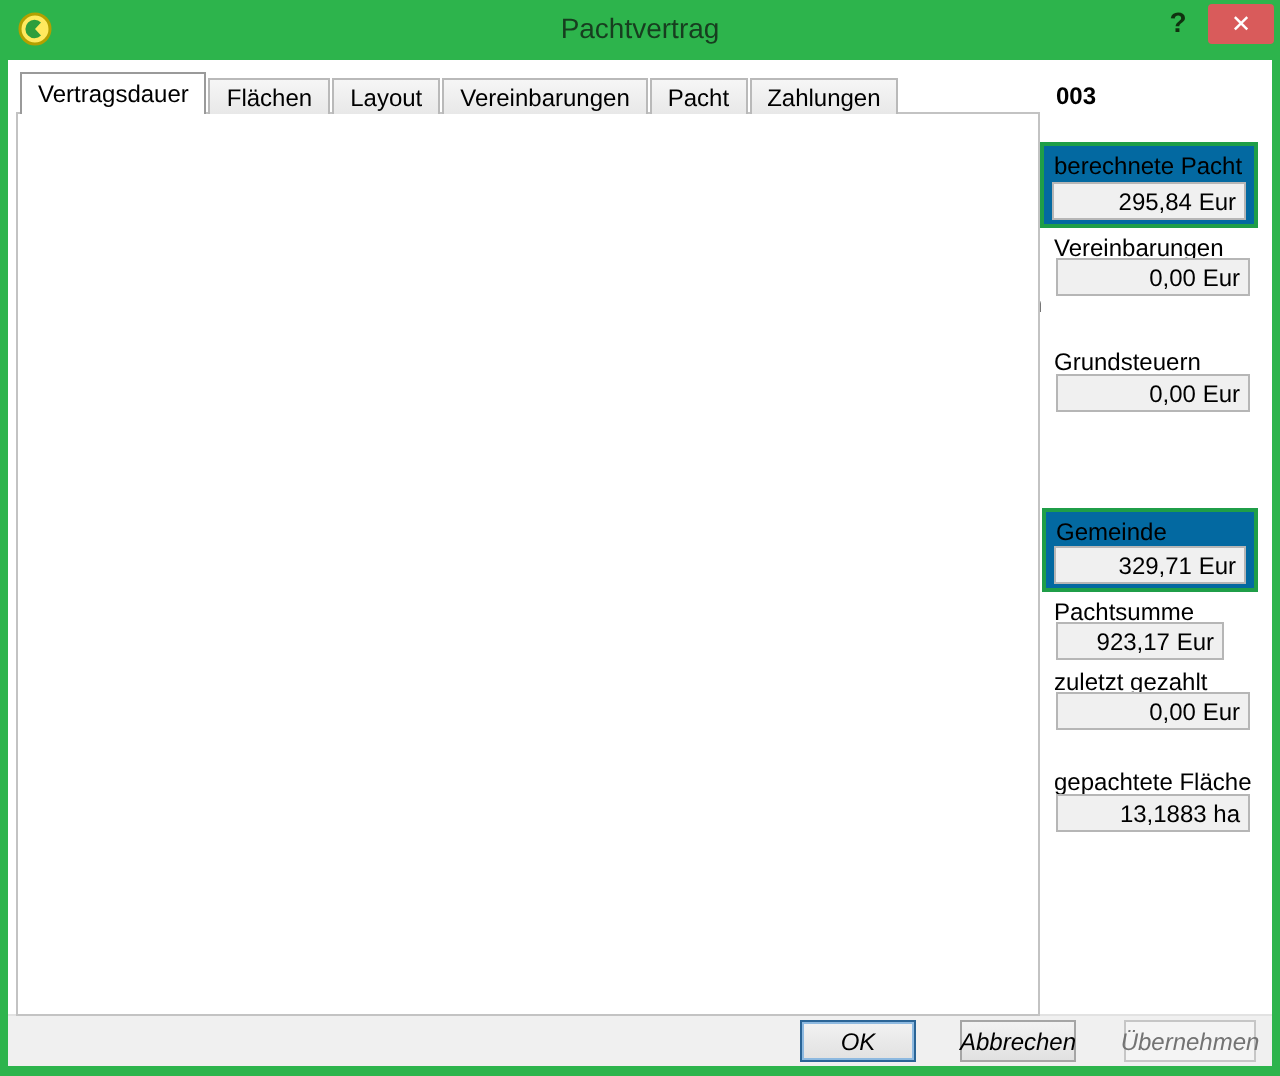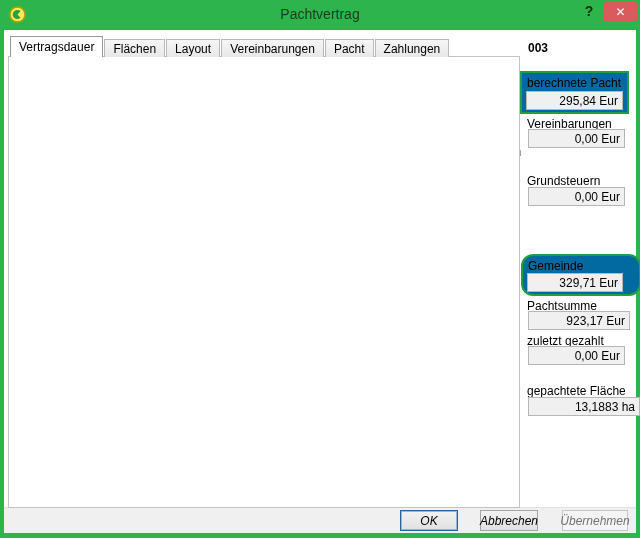--- a/index.html
+++ b/index.html
@@ -271,30 +271,30 @@
 
     <div class="greenbox" style="left:516px;top:41px;width:109px;height:43px;">
       <div class="lbl" style="left:5px;top:4px;">berechnete Pacht</div>
       <div class="sumfield" style="left:4px;top:18px;width:97px;">295,84 Eur</div>
     </div>
     <div class="lbl" style="left:523px;top:88px;">Vereinbarungen</div>
     <div class="sumfield" style="left:524px;top:99px;width:97px;">0,00 Eur</div>
     <div class="lbl" style="left:523px;top:145px;">Grundsteuern</div>
     <div class="sumfield" style="left:524px;top:157px;width:97px;">0,00 Eur</div>
 
-    <div class="greenbox" style="left:517px;top:224px;width:120px;height:42px;border-radius:12px;">
+    <div class="greenbox" style="left:517px;top:224px;width:108px;height:42px;">
       <div class="lbl" style="left:5px;top:4px;">Gemeinde</div>
       <div class="sumfield" style="left:4px;top:17px;width:96px;">329,71 Eur</div>
     </div>
     <div class="lbl" style="left:523px;top:270px;">Pachtsumme</div>
-    <div class="sumfield" style="left:524px;top:281px;width:102px;">923,17 Eur</div>
+    <div class="sumfield" style="left:524px;top:281px;width:84px;">923,17 Eur</div>
     <div class="lbl" style="left:523px;top:305px;">zuletzt gezahlt</div>
     <div class="sumfield" style="left:524px;top:316px;width:97px;">0,00 Eur</div>
     <div class="lbl" style="left:523px;top:355px;">gepachtete Fläche</div>
-    <div class="sumfield" style="left:524px;top:367px;width:112px;">13,1883 ha</div>
+    <div class="sumfield" style="left:524px;top:367px;width:97px;">13,1883 ha</div>
 
     <div class="bottom-strip"></div>
     <div class="btn default" style="left:396px;top:480px;width:58px;height:21px;">OK</div>
     <div class="btn" style="left:476px;top:480px;width:58px;height:21px;">Abbrechen</div>
     <div class="btn disabled" style="left:558px;top:480px;width:66px;height:21px;">Übernehmen</div>
 
   </div>
 </div>
 
 </body></html>

